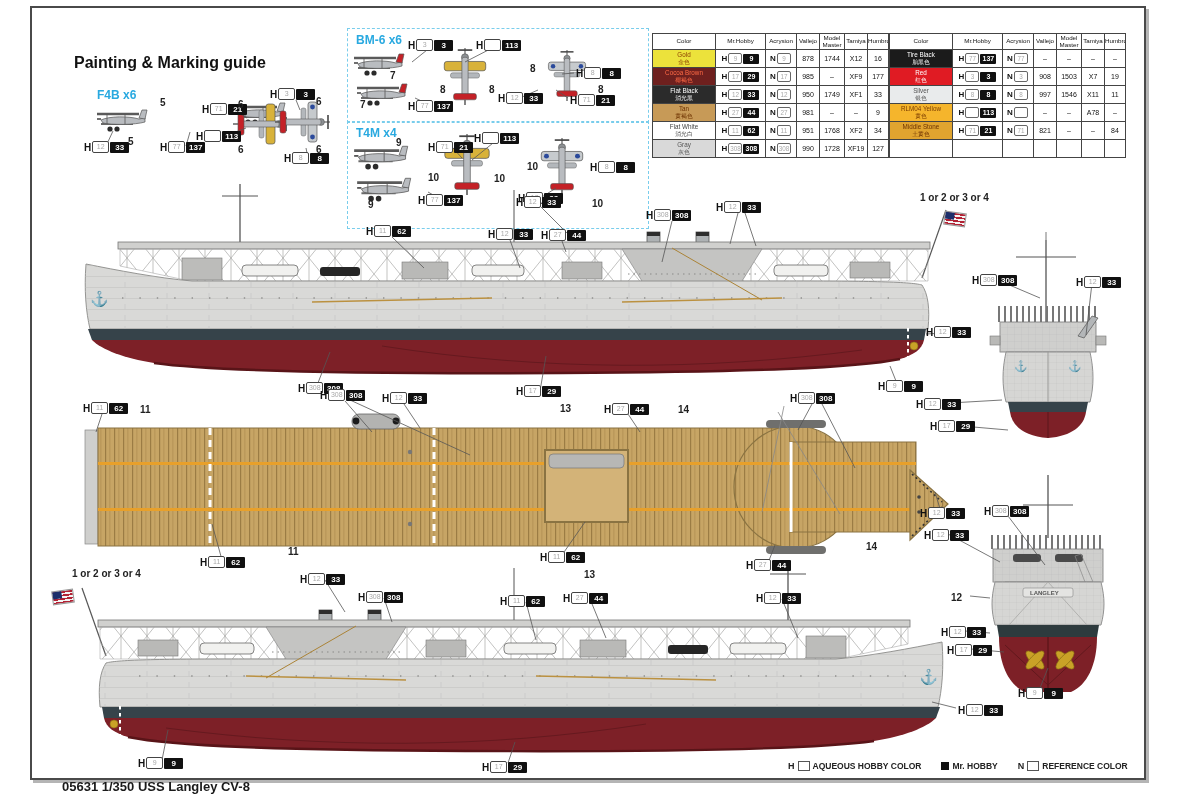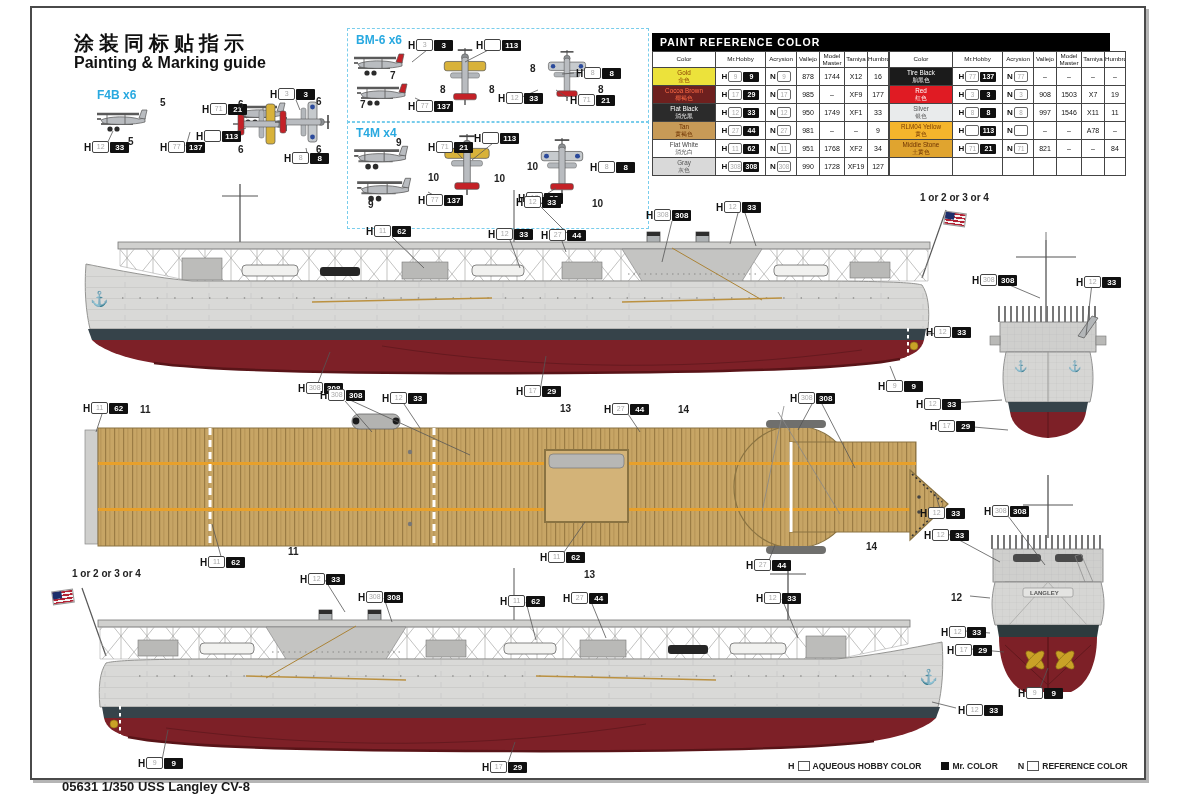--- a/index.html
+++ b/index.html
@@ -50,31 +50,29 @@
   .lg-sq{display:inline-block;width:8px;height:8px;background:#111;}
   .footer{position:absolute;left:62px;top:779px;font-size:13px;font-weight:bold;color:#1a1a1a;}
   svg{overflow:visible;}
 </style>
 </head>
 <body>
 
 <div class="canvas">
   <div class="frame"></div>
 
-  <div class="title-cn">涂装同标贴指示</div>
   <div class="title-en">Painting &amp; Marking guide</div>
 
   <div class="sec-label" style="left:97px;top:88px">F4B x6</div>
   <div class="dashbox" style="left:347px;top:28px;width:300px;height:93px"></div>
   <div class="dashbox" style="left:347px;top:121px;width:300px;height:106px"></div>
   <div class="sec-label" style="left:356px;top:33px">BM-6 x6</div>
   <div class="sec-label" style="left:356px;top:126px">T4M x4</div>
 
   <div class="ptable">
-    <div class="pt-title">PAINT  REFERENCE  COLOR</div>
     <div class="pt-wrap">
       <table>
         <thead>
             <tr id="phead-left">
               <th class="c-color">Color</th>
               <th class="c-hobby">Mr.Hobby</th>
               <th class="c-acr">Acrysion</th>
               <th class="c-n1">Vallejo</th>
               <th class="c-n2">Model Master</th>
               <th class="c-n3">Tamiya</th>
@@ -507,21 +505,21 @@
   <div class="uflag" style="left:52px;top:590px;transform:rotate(-8deg)"></div>
 
   <div class="legend">
     <span class="item">
       <span class="lg-h">H</span>
       <span class="lg-box"></span>
       <span>AQUEOUS HOBBY COLOR</span>
     </span>
     <span class="item">
       <span class="lg-sq"></span>
-      <span>Mr. COLOR</span>
+      <span>Mr. HOBBY</span>
     </span>
     <span class="item">
       <span class="lg-h">N</span>
       <span class="lg-box"></span>
       <span>REFERENCE COLOR</span>
     </span>
   </div>
 
   <div class="footer">05631 1/350 USS Langley CV-8</div>
 <div class="callout" style="left: 84px; top: 141px;">

